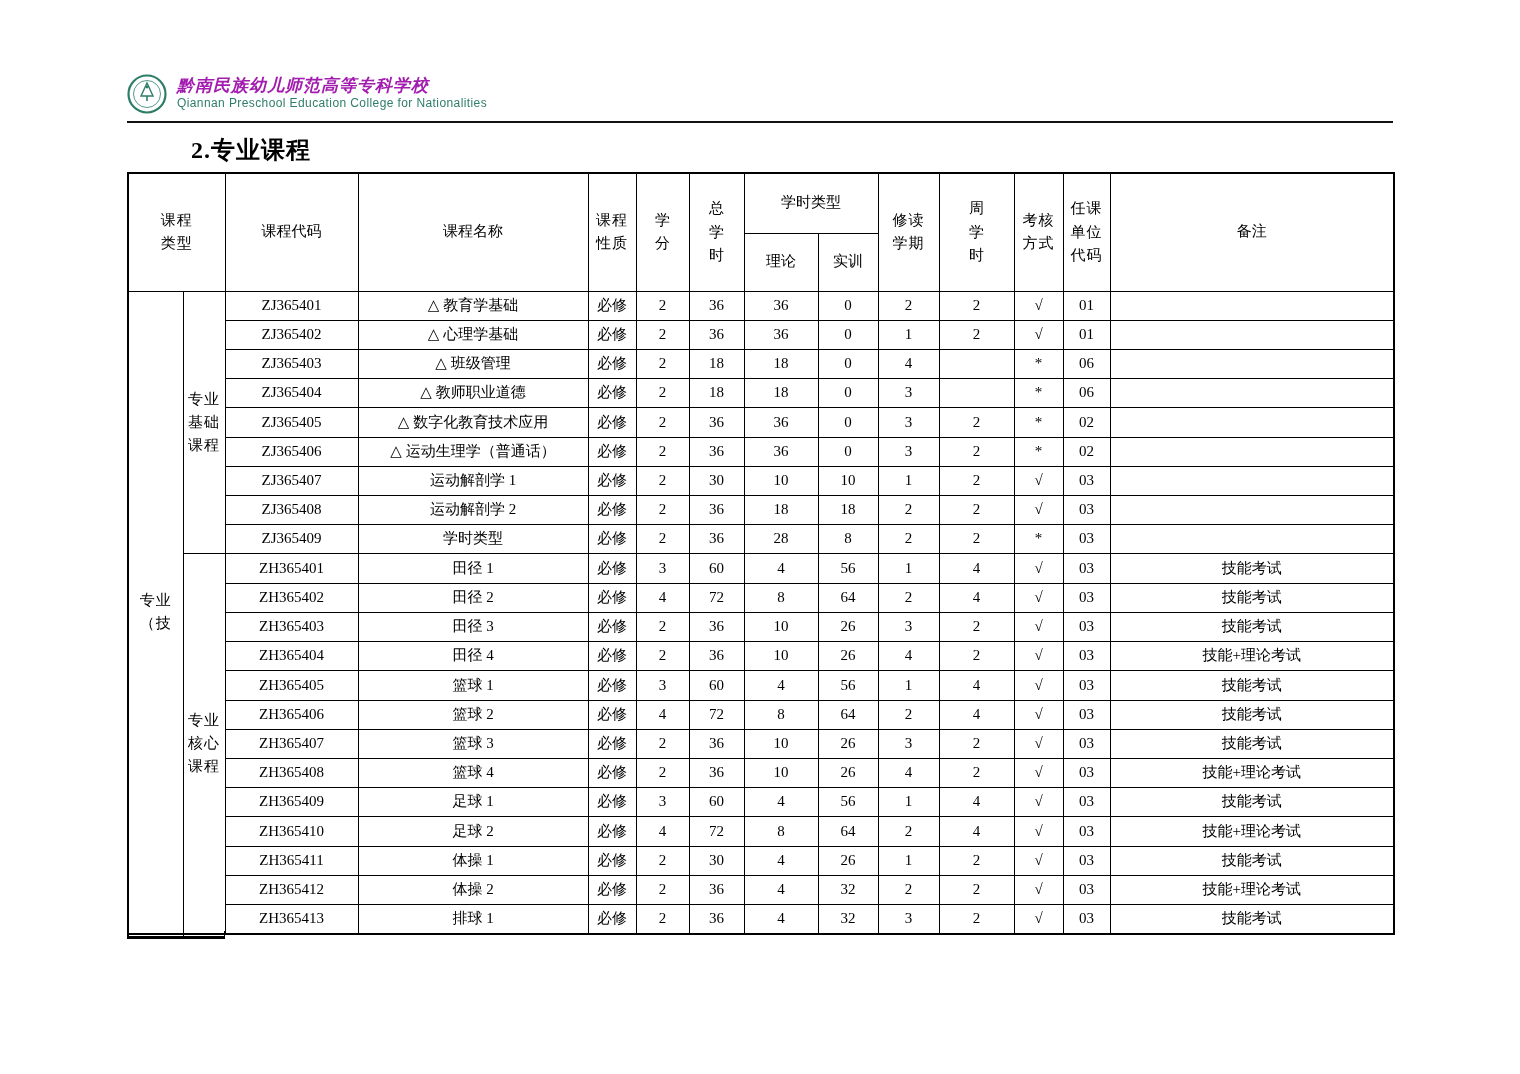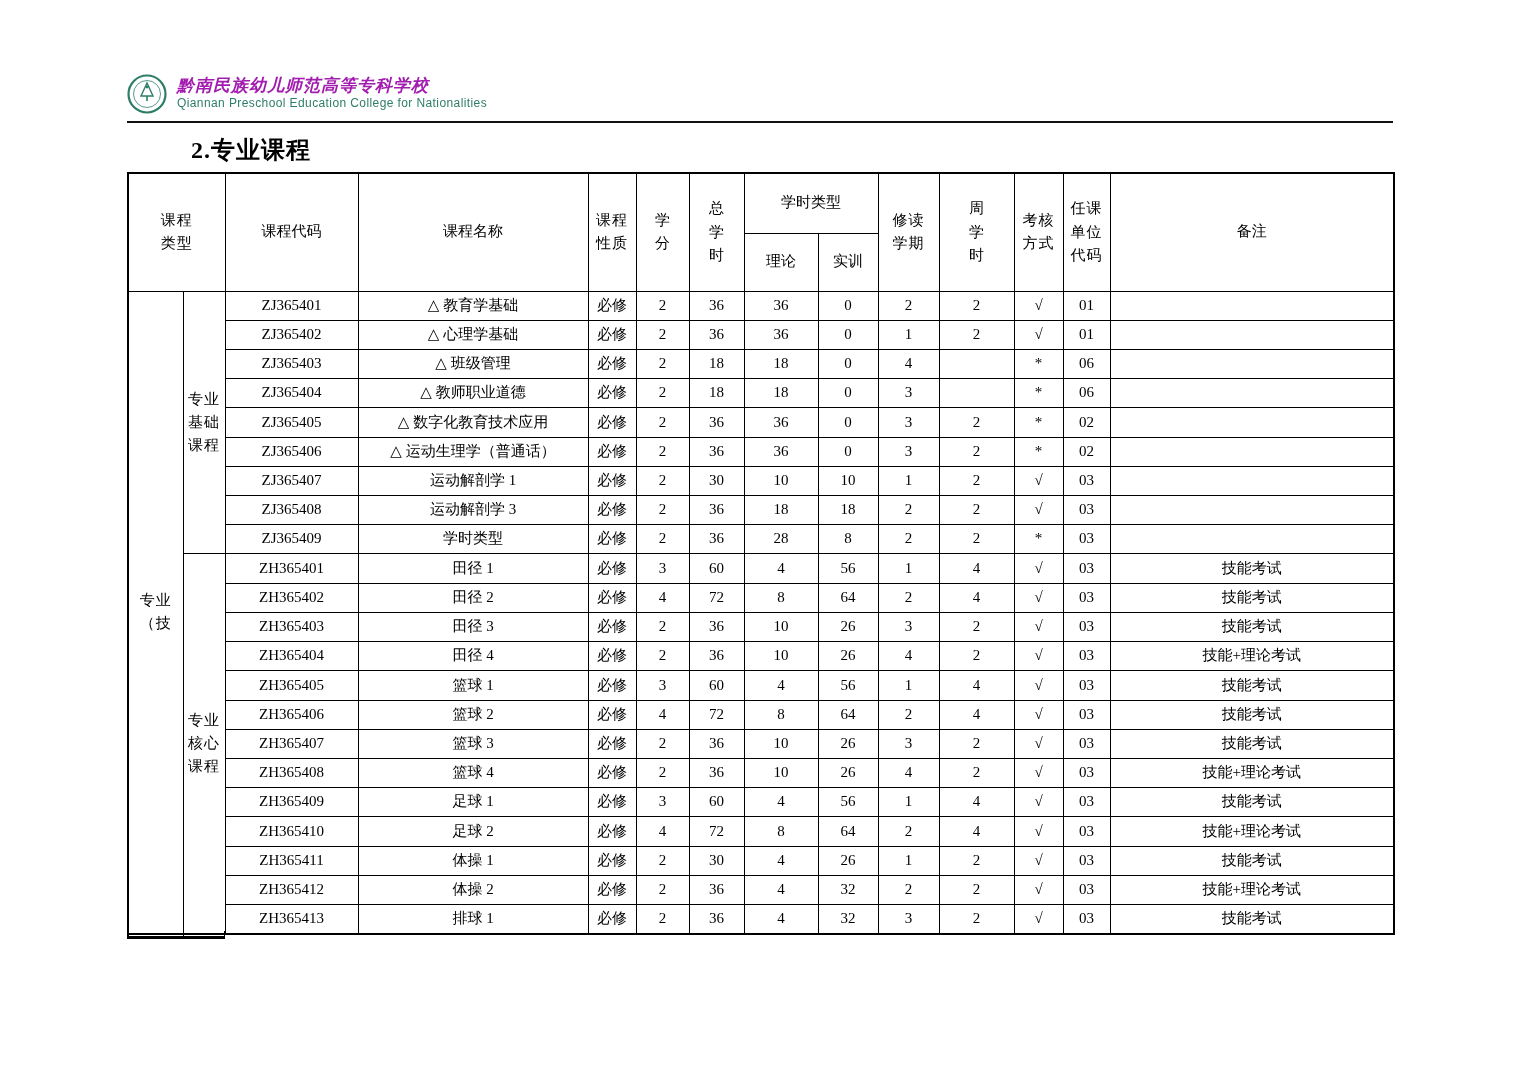--- a/index.html
+++ b/index.html
@@ -237,21 +237,21 @@
           <td class="num-cell">10</td>
           <td class="num-cell">10</td>
           <td class="num-cell">1</td>
           <td class="num-cell">2</td>
           <td class="check-cell">√</td>
           <td class="num-cell">03</td>
           <td class="note-cell"></td>
         </tr>
         <tr class="data-row">
           <td class="code-cell">ZJ365408</td>
-          <td class="name-cell">运动解剖学 3</td>
+          <td class="name-cell">运动解剖学 2</td>
           <td class="name-cell">必修</td>
           <td class="num-cell">2</td>
           <td class="num-cell">36</td>
           <td class="num-cell">18</td>
           <td class="num-cell">18</td>
           <td class="num-cell">2</td>
           <td class="num-cell">2</td>
           <td class="check-cell">√</td>
           <td class="num-cell">03</td>
           <td class="note-cell"></td>

